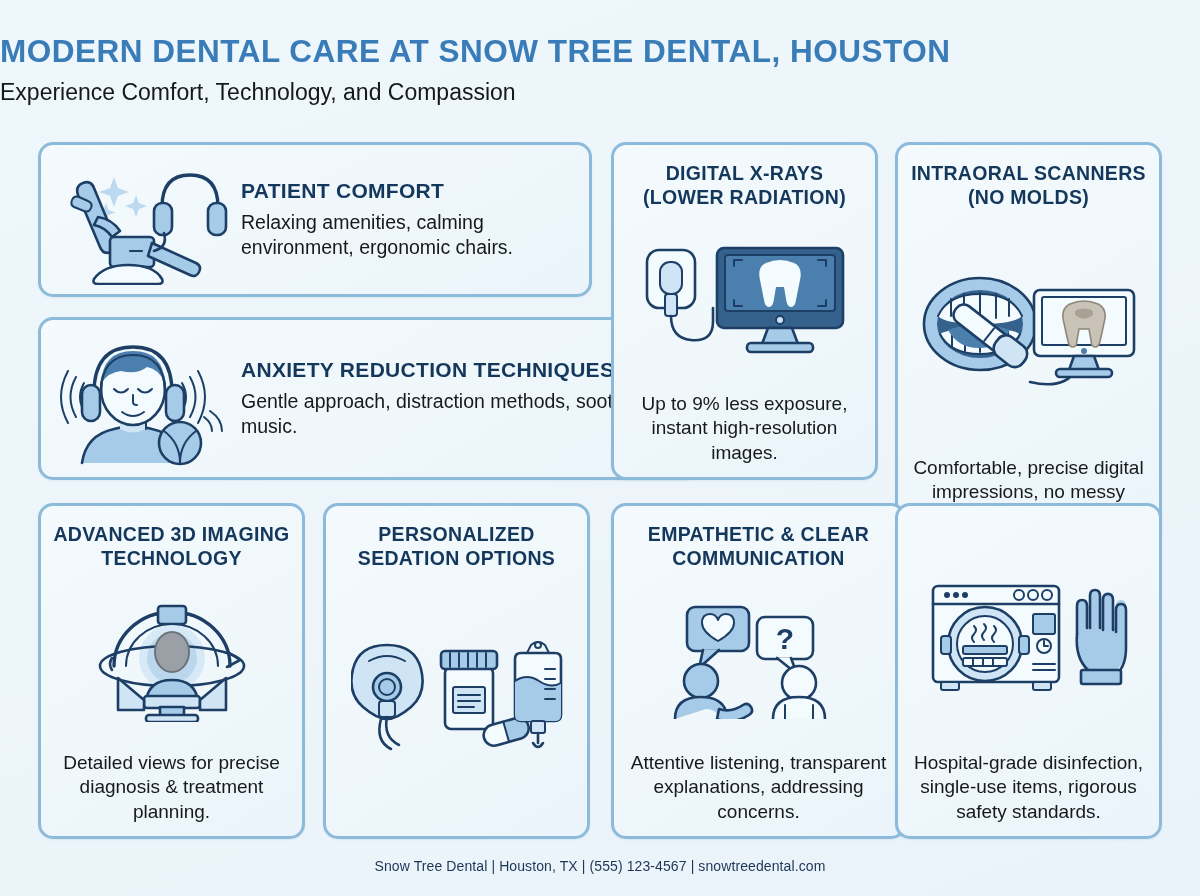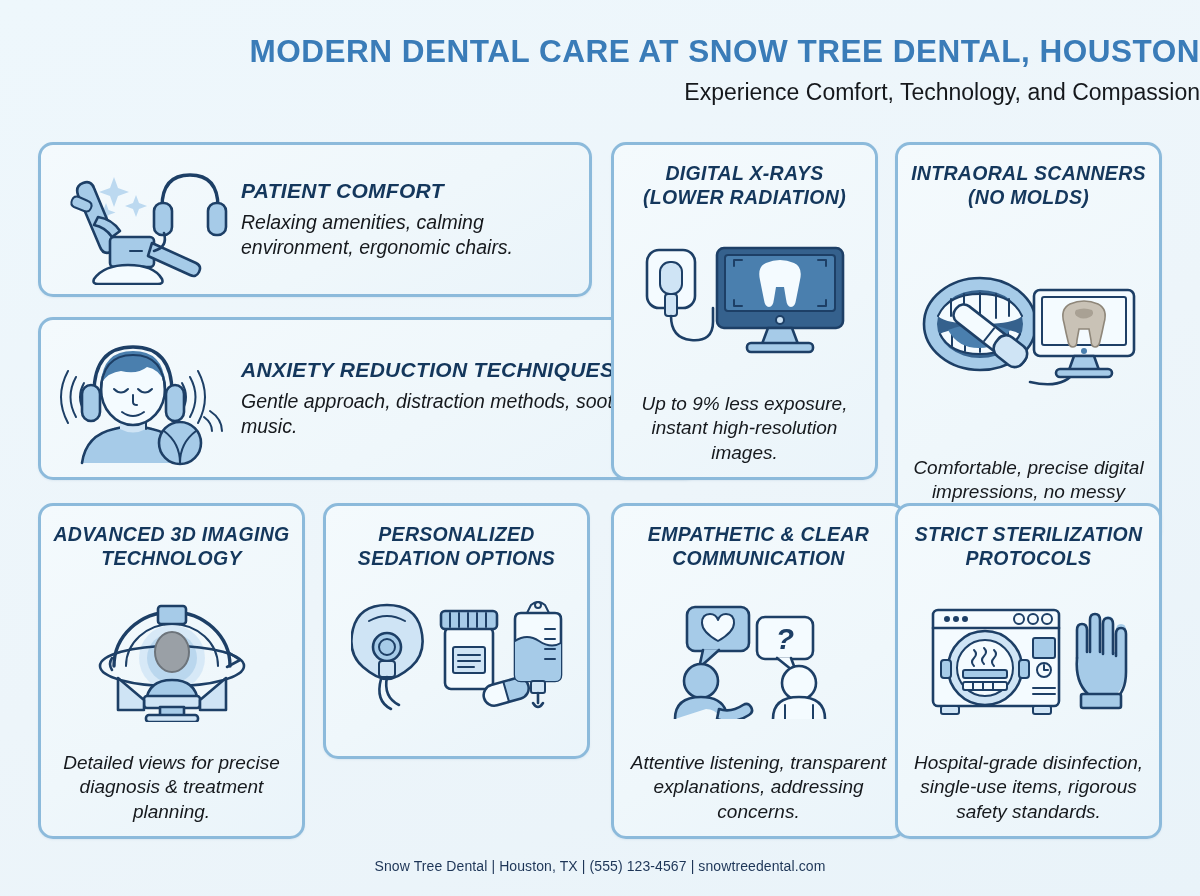--- a/index.html
+++ b/index.html
@@ -9,39 +9,39 @@
     font-family:"Liberation Sans", sans-serif;
     -webkit-font-smoothing:antialiased;
   }
   .page{
     position:relative;width:1200px;height:896px;
     background:linear-gradient(160deg,#eef7fc 0%, #edf5fa 55%, #e9f3f9 100%);
     box-sizing:border-box;
   }
 
   
-  .header{padding-top:34px;text-align:right;}
+  .header{padding-top:34px;text-align:left;}
   .title{
     color:#3a7cb8;
     font-size:31.5px;font-weight:bold;
     letter-spacing:0.5px;
     line-height:1.12;
     text-transform:uppercase;
     margin:0;
   }
   .subtitle{
     color:#15181c;
     font-size:23px;font-weight:400;
     margin:10px 0 0 0;line-height:1.2;
   }
 
   
   .grid{
     position:absolute;left:38px;top:142px;
-    width:1124px;height:697px;font-style:italic;
+    width:1124px;height:697px;
   }
   .card{
     position:absolute;
     background:linear-gradient(150deg,#f4fafd 0%,#eff7fb 60%,#eaf4fa 100%);
     border:3px solid #8cbadb;
     border-radius:15px;
     box-sizing:border-box;
     box-shadow:0 1px 2px rgba(80,130,170,.10);
     overflow:hidden;
   }
@@ -350,21 +350,21 @@
 
           <rect class="fl-md" x="88" y="107" width="24" height="10"></rect>
           <rect class="ln2" x="88" y="107" width="24" height="10" fill="none"></rect>
           <rect class="fl-lt" x="74" y="115" width="52" height="7" rx="3"></rect>
           <rect class="ln2" x="74" y="115" width="52" height="7" rx="3" fill="none"></rect>
         </svg>
       </div>
       <p class="c-body">Detailed views for precise diagnosis &amp; treatment planning.</p>
     </div>
 
-    <div class="card v" style="left:285px;top:361px;width:267px;height:256px;">
+    <div class="card v" style="left:285px;top:361px;width:267px;height:336px;">
       <p class="c-head">PERSONALIZED SEDATION OPTIONS</p>
       <div class="iconbox">
         <svg width="212" height="116" viewBox="0 0 212 116">
 
           <path class="fl-lt" d="M36 6 q28 0 34 24 q6 24 -10 38 q-14 12 -24 12 q-10 0 -24 -12 q-16 -14 -10 -38 q6 -24 34 -24z"></path>
           <path class="ln2" d="M36 6 q28 0 34 24 q6 24 -10 38 q-14 12 -24 12 q-10 0 -24 -12 q-16 -14 -10 -38 q6 -24 34 -24z"></path>
           <path class="ln3" d="M18 22 q18 -10 36 0"></path>
           <circle class="fl-md" cx="36" cy="48" r="14"></circle>
           <circle class="ln2" cx="36" cy="48" r="14" fill="none"></circle>
           <circle class="ln3" cx="36" cy="48" r="8" fill="none"></circle>
@@ -452,21 +452,20 @@
           <g class="ln3">
             <path d="M126 102 v14"></path>
               <path d="M154 102 v14"></path>
           </g>
         </svg>
       </div>
       <p class="c-body">Attentive listening, transparent explanations, addressing concerns.</p>
     </div>
 
     <div class="card v" style="left:857px;top:361px;width:267px;height:336px;">
-      <p class="c-head">STRICT STERILIZATION PROTOCOLS</p>
       <div class="iconbox">
         <svg width="204" height="114" viewBox="0 0 204 114">
 
           <rect class="fl-w" x="6" y="6" width="126" height="96" rx="5"></rect>
           <rect class="ln2" x="6" y="6" width="126" height="96" rx="5" fill="none"></rect>
 
           <path class="ln2" d="M6 24 h126"></path>
           <g class="ln3">
             <circle cx="20" cy="15" r="2" fill="#1d3f66"></circle>
             <circle cx="29" cy="15" r="2" fill="#1d3f66"></circle>

